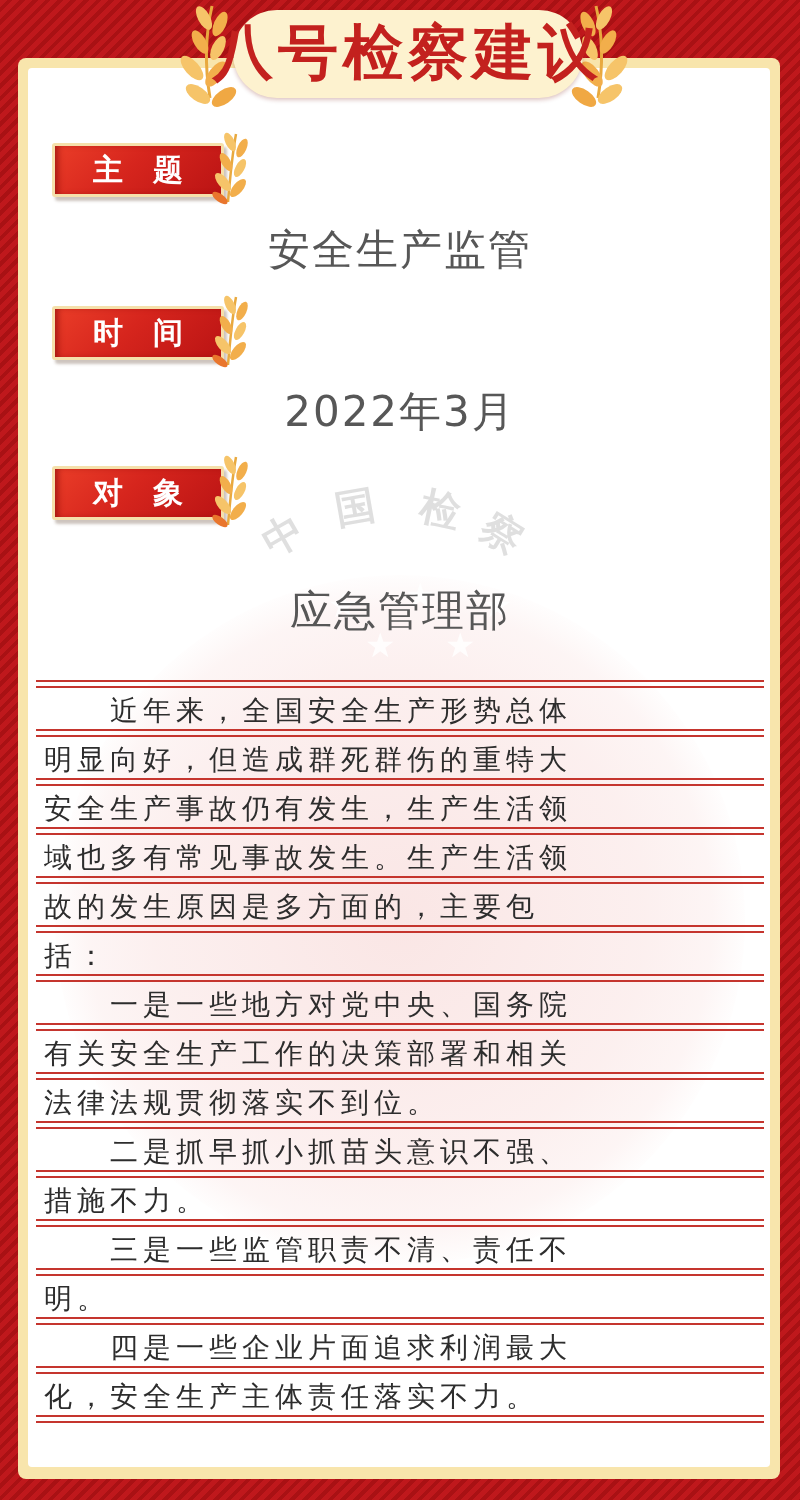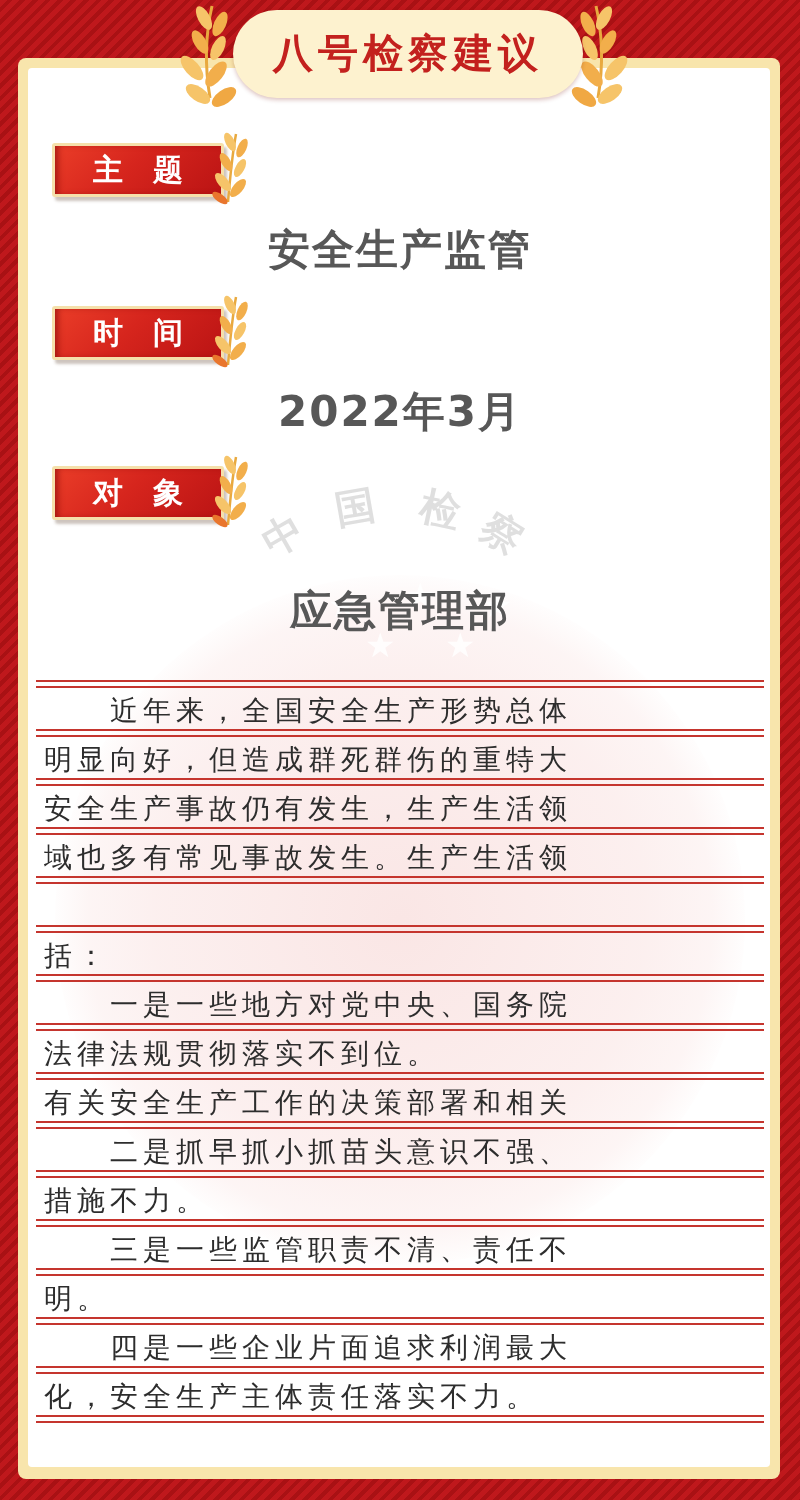--- a/index.html
+++ b/index.html
@@ -22,40 +22,40 @@
   }
 
   
   .banner{
     position:absolute; left:233px; top:10px; width:350px; height:88px;
     background:#fdf2cf; border-radius:44px; z-index:6;
     display:flex; align-items:center; justify-content:center;
     box-shadow:0 2px 4px rgba(120,20,10,0.25);
   }
   .banner-title{
-    font-size:40px; font-weight:bold; color:#c3211e; letter-spacing:5px;
+    font-size:60px; font-weight:bold; color:#c3211e; letter-spacing:5px;
     white-space:nowrap; transform:translateY(-1px);
   }
   .wheat-big{ position:absolute; z-index:5; }
   .wheat-big.left{ left:166px; top:2px; }
   .wheat-big.right{ left:556px; top:2px; transform:scaleX(-1); }
 
   
   .badge{
     position:absolute; left:52px; width:172px; height:54px; z-index:4;
     background:linear-gradient(135deg,#ea3d28 0%,#d6251d 45%,#bb1414 100%);
     border:3px solid #f5e0ab; border-radius:3px;
     box-shadow:3px 4px 3px rgba(90,60,40,0.30), inset 5px 0 6px -2px rgba(130,8,8,0.65);
     display:flex; align-items:center; justify-content:center;
     color:#ffffff; font-weight:bold; font-size:30px; white-space:nowrap;
   }
   .badge-sprig{ position:absolute; left:206px; z-index:5; }
   .value{
     position:absolute; left:0; width:800px; text-align:center; z-index:3;
-    font-size:42px; font-weight:bold; color:#575757; letter-spacing:2px; white-space:nowrap;
+    font-size:42px; font-weight:normal; color:#575757; letter-spacing:2px; white-space:nowrap;
   }
 
   
   .wm-circle{
     position:absolute; left:55px; top:575px; width:690px; height:690px; z-index:1;
     border-radius:50%;
     background:radial-gradient(circle,
       rgba(236,158,154,0.26) 0%, rgba(236,158,154,0.16) 50%,
       rgba(236,158,154,0.10) 64%, rgba(236,158,154,0) 72%);
   }
@@ -174,25 +174,25 @@
     <ellipse cx="14" cy="68" rx="4" ry="9" fill="#e9762d" transform="rotate(-55 14 68)"></ellipse>
   </svg>
   <div class="value" style="top:543px;margin-top:40px;">应急管理部</div>
 
   <div class="writing">
     <div class="rline-top"></div>
     <div class="t-row"><span class="txt">　　近年来，全国安全生产形势总体</span><div class="rline"></div></div>
     <div class="t-row"><span class="txt">明显向好，但造成群死群伤的重特大</span><div class="rline"></div></div>
     <div class="t-row"><span class="txt">安全生产事故仍有发生，生产生活领</span><div class="rline"></div></div>
     <div class="t-row"><span class="txt">域也多有常见事故发生。生产生活领</span><div class="rline"></div></div>
-    <div class="t-row"><div class="rline"></div></div>
+    <div class="t-row"><span class="txt">故的发生原因是多方面的，主要包</span><div class="rline"></div></div>
     <div class="t-row"><span class="txt">括：</span><div class="rline"></div></div>
     <div class="t-row"><span class="txt">　　一是一些地方对党中央、国务院</span><div class="rline"></div></div>
+    <div class="t-row"><span class="txt">有关安全生产工作的决策部署和相关</span><div class="rline"></div></div>
     <div class="t-row"><span class="txt">法律法规贯彻落实不到位。</span><div class="rline"></div></div>
-    <div class="t-row"><span class="txt">有关安全生产工作的决策部署和相关</span><div class="rline"></div></div>
     <div class="t-row"><span class="txt">　　二是抓早抓小抓苗头意识不强、</span><div class="rline"></div></div>
     <div class="t-row"><span class="txt">措施不力。</span><div class="rline"></div></div>
     <div class="t-row"><span class="txt">　　三是一些监管职责不清、责任不</span><div class="rline"></div></div>
     <div class="t-row"><span class="txt">明。</span><div class="rline"></div></div>
     <div class="t-row"><span class="txt">　　四是一些企业片面追求利润最大</span><div class="rline"></div></div>
     <div class="t-row"><span class="txt">化，安全生产主体责任落实不力。</span><div class="rline"></div></div>
   </div>
 
 </div>
 

